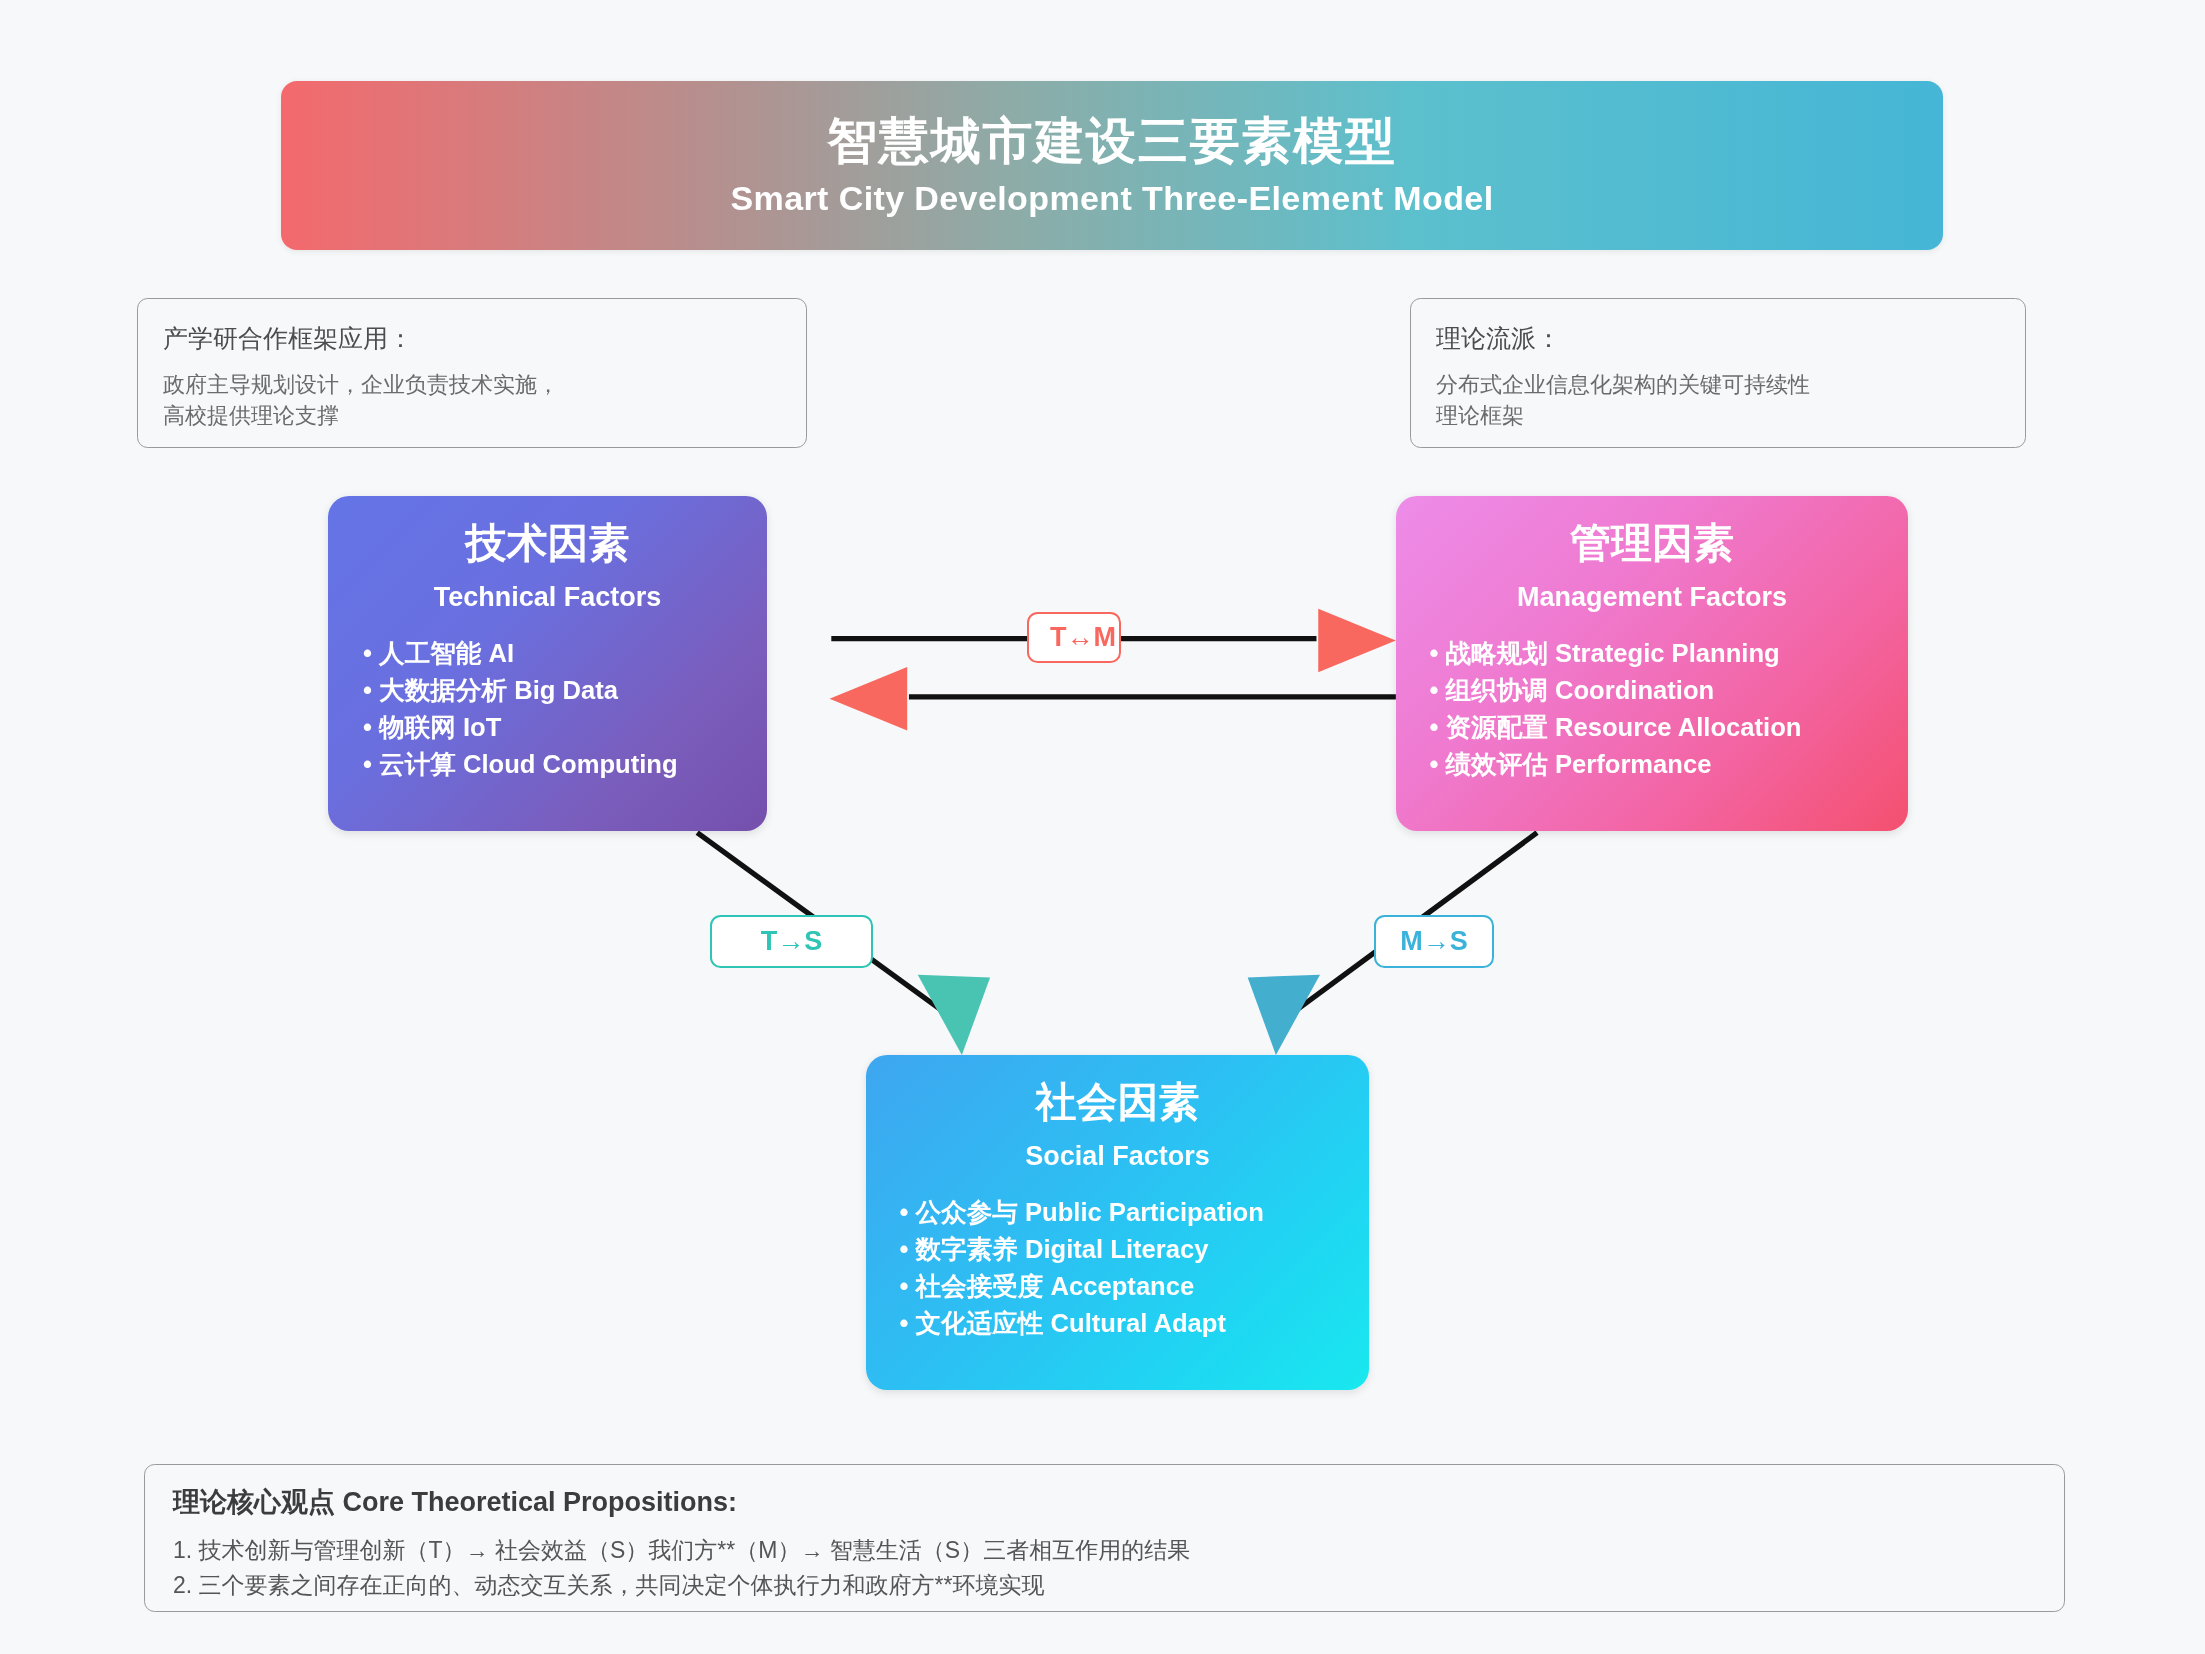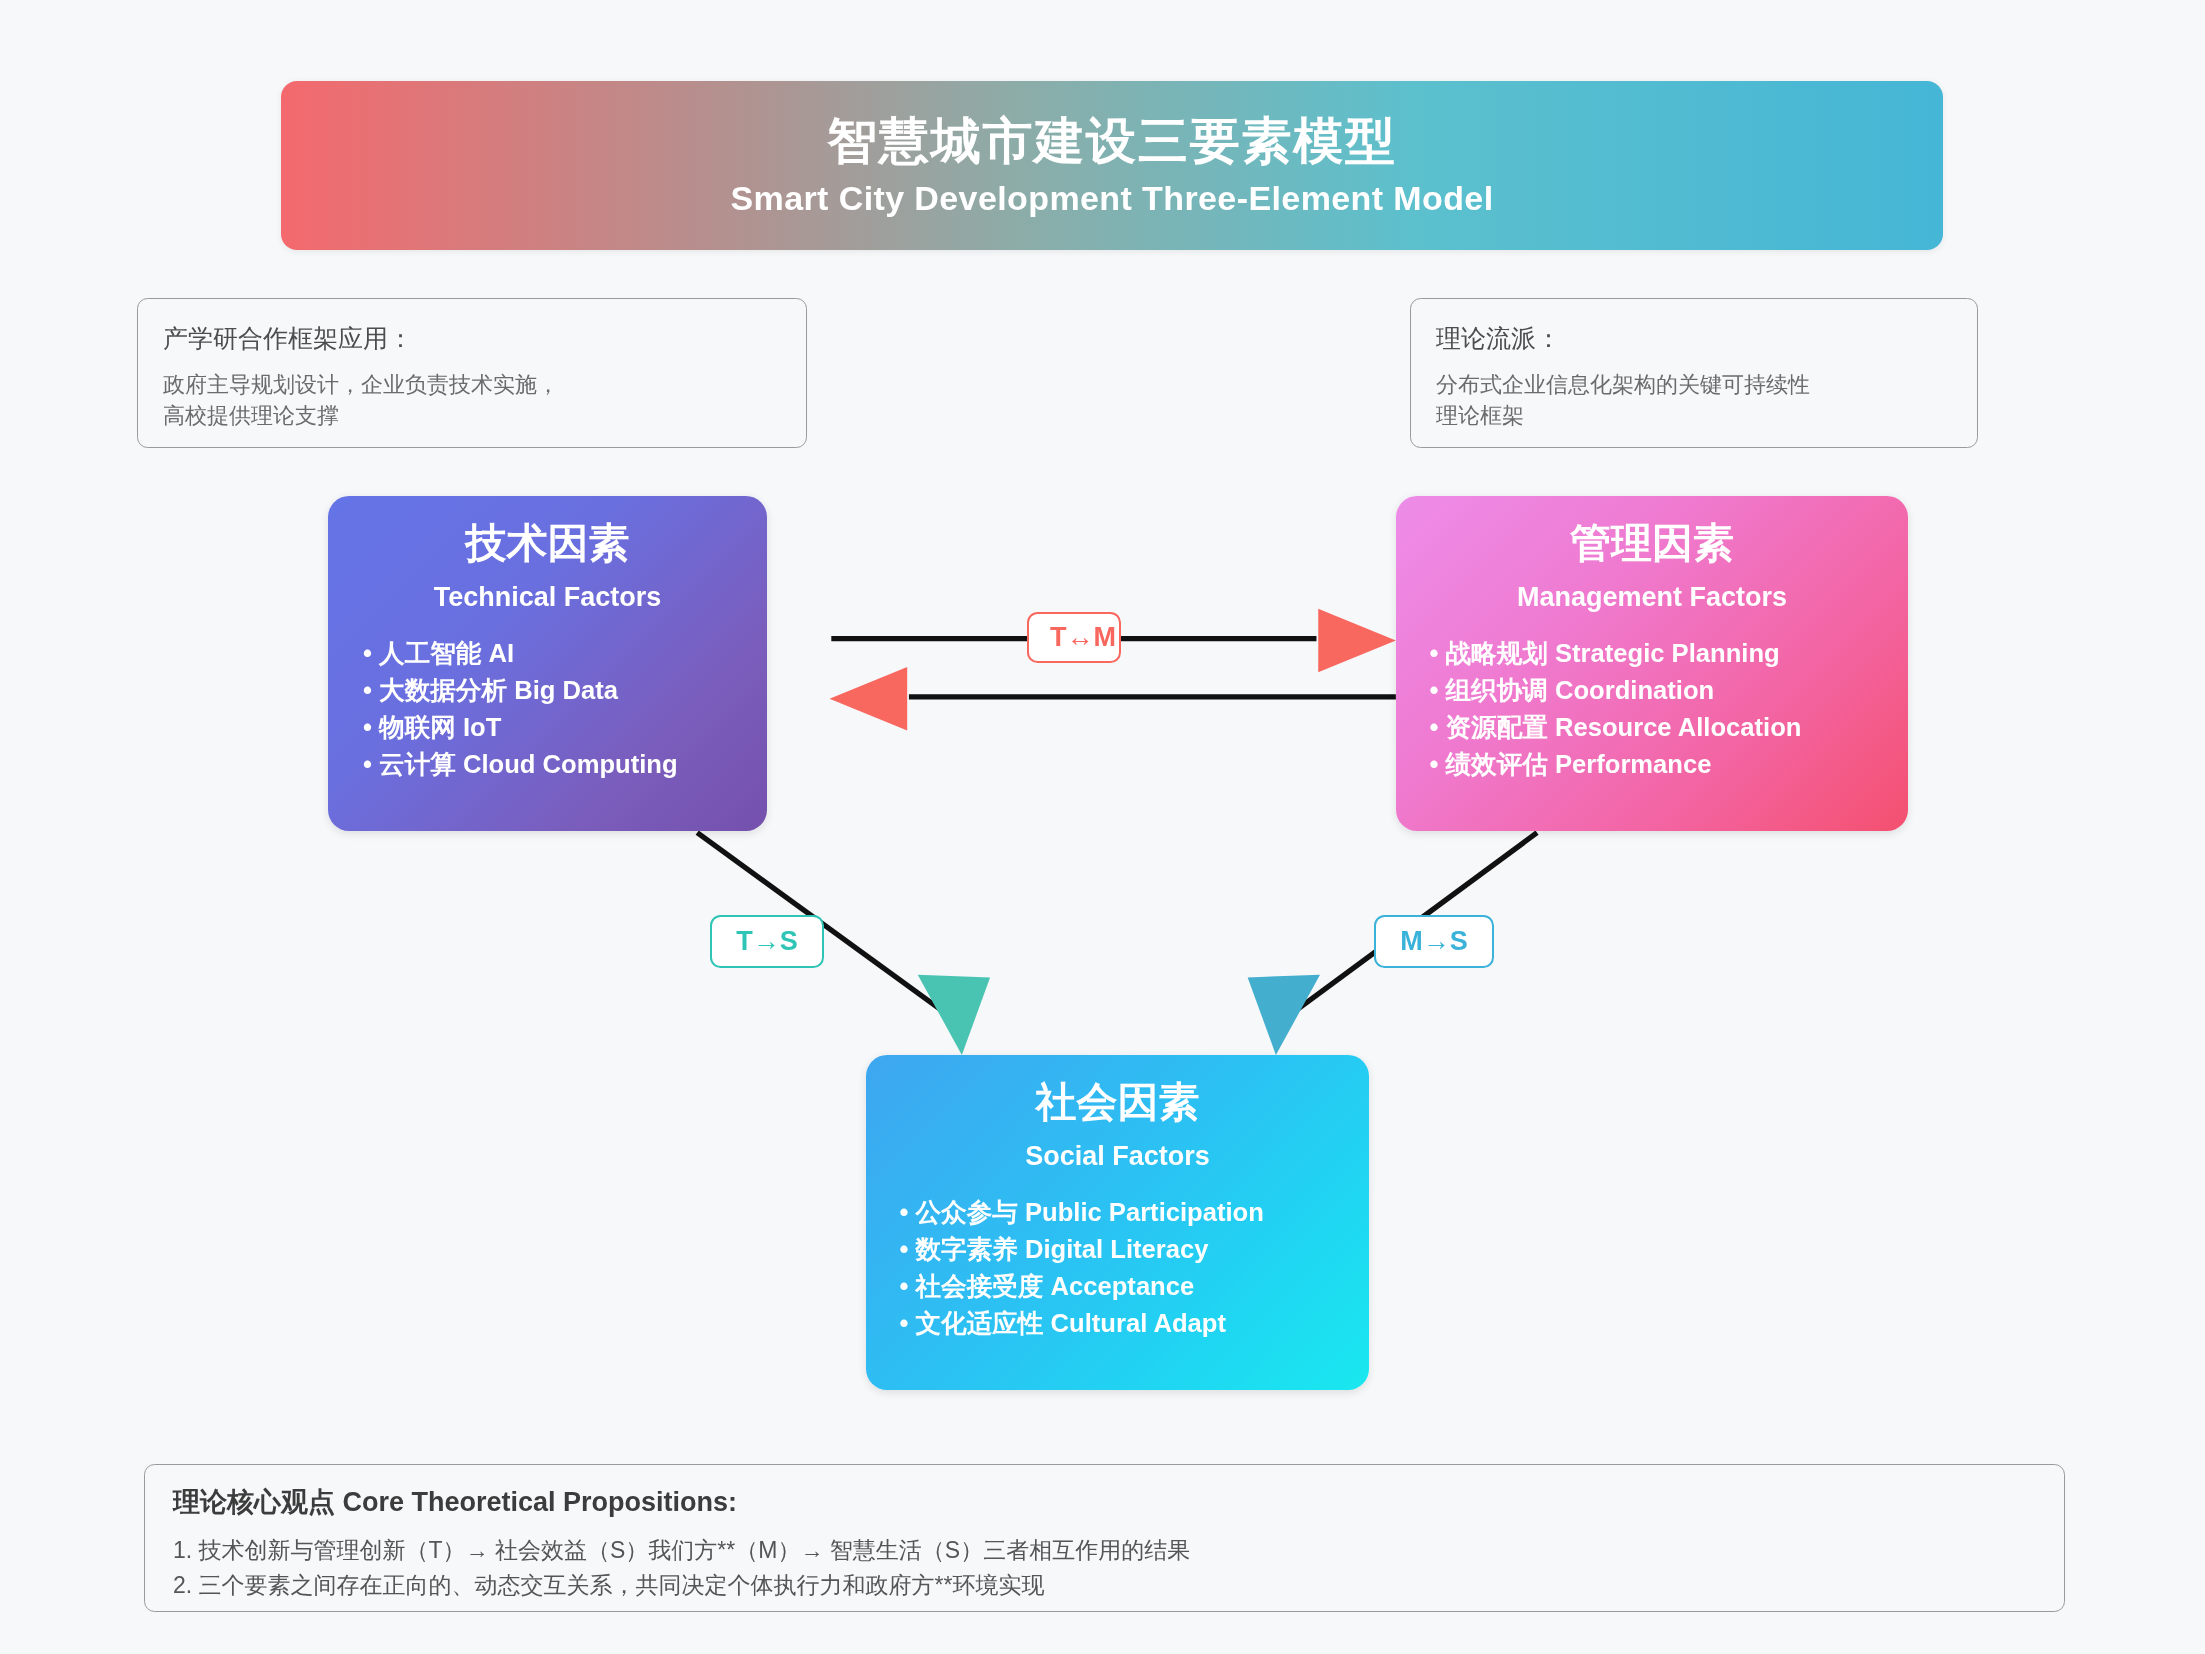--- a/index.html
+++ b/index.html
@@ -49,21 +49,21 @@
 
   
   .note-box {
     position: absolute;
     border: 1.8px solid #9a9a9a;
     border-radius: 10.6px;
     background: #f7f8fa;
     padding: 23px 25px 21px 25px;
   }
   #note-left  { left: 137px;  top: 298px; width: 670px; height: 150px; }
-  #note-right { left: 1410px; top: 298px; width: 568px; height: 150px; }
+  #note-right { left: 1410px; top: 298px; width: 616px; height: 150px; }
   .note-title {
     font-size: 25px;
     font-weight: normal;
     color: #4d4d4d;
     margin-bottom: 14px;
   }
   .note-body {
     font-size: 22px;
     color: #6b6b6b;
     line-height: 1.42;
@@ -134,21 +134,21 @@
     display: flex;
     align-items: center;
     justify-content: center;
     padding: 5.3px 14px;
   }
   #label-tm {
     left: 1027px; top: 612px; width: 94px; height: 51px;
     border: 2.6px solid #f8685f; color: #f8685f; padding-left: 32px;
   }
   #label-ts {
-    left: 710px; top: 915px; width: 114px; height: 53px;
+    left: 710px; top: 915px; width: 163px; height: 53px;
     border: 2.6px solid #2ec4b6; color: #2ec4b6;
   }
   #label-ms {
     left: 1374px; top: 915px; width: 120px; height: 53px;
     border: 2.6px solid #3bb2d9; color: #3bb2d9;
   }
 
   
   #footer-box {
     position: absolute;

